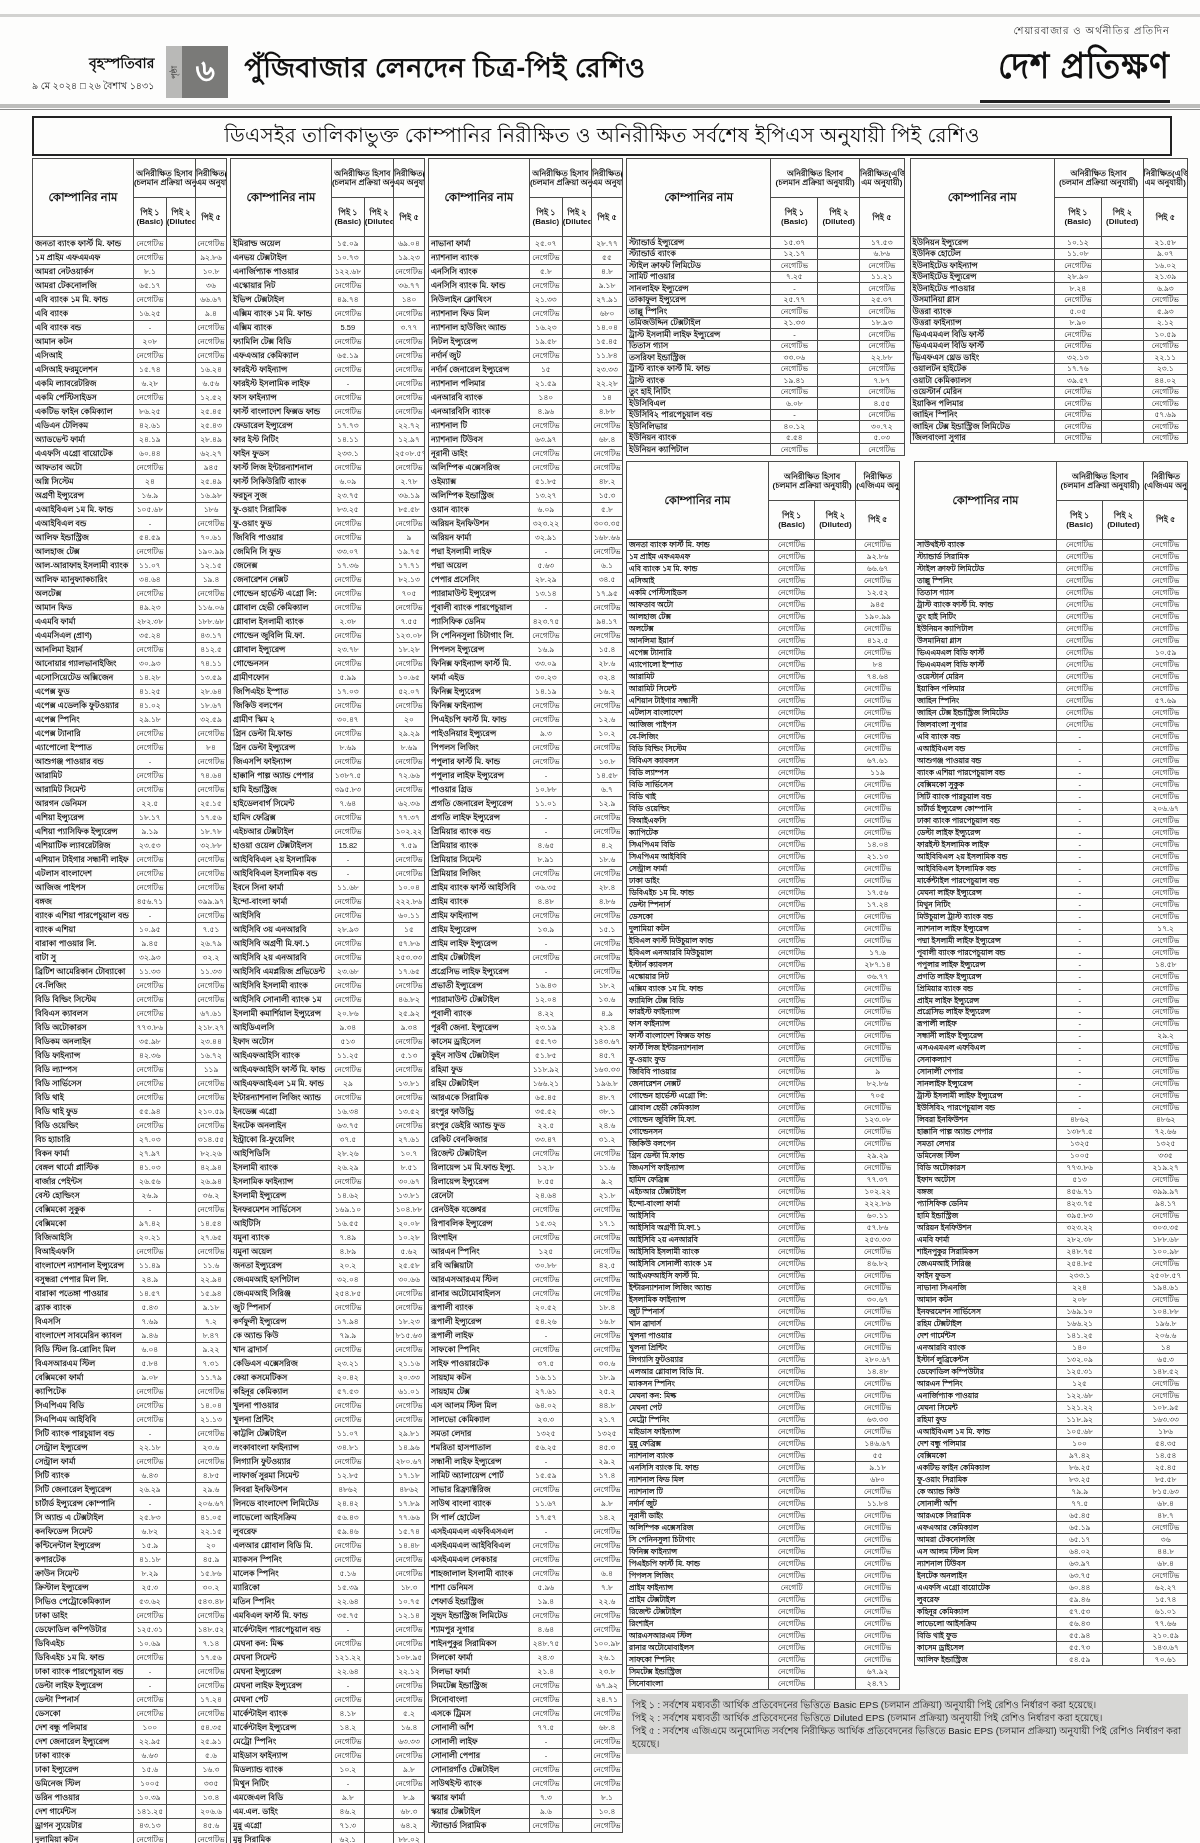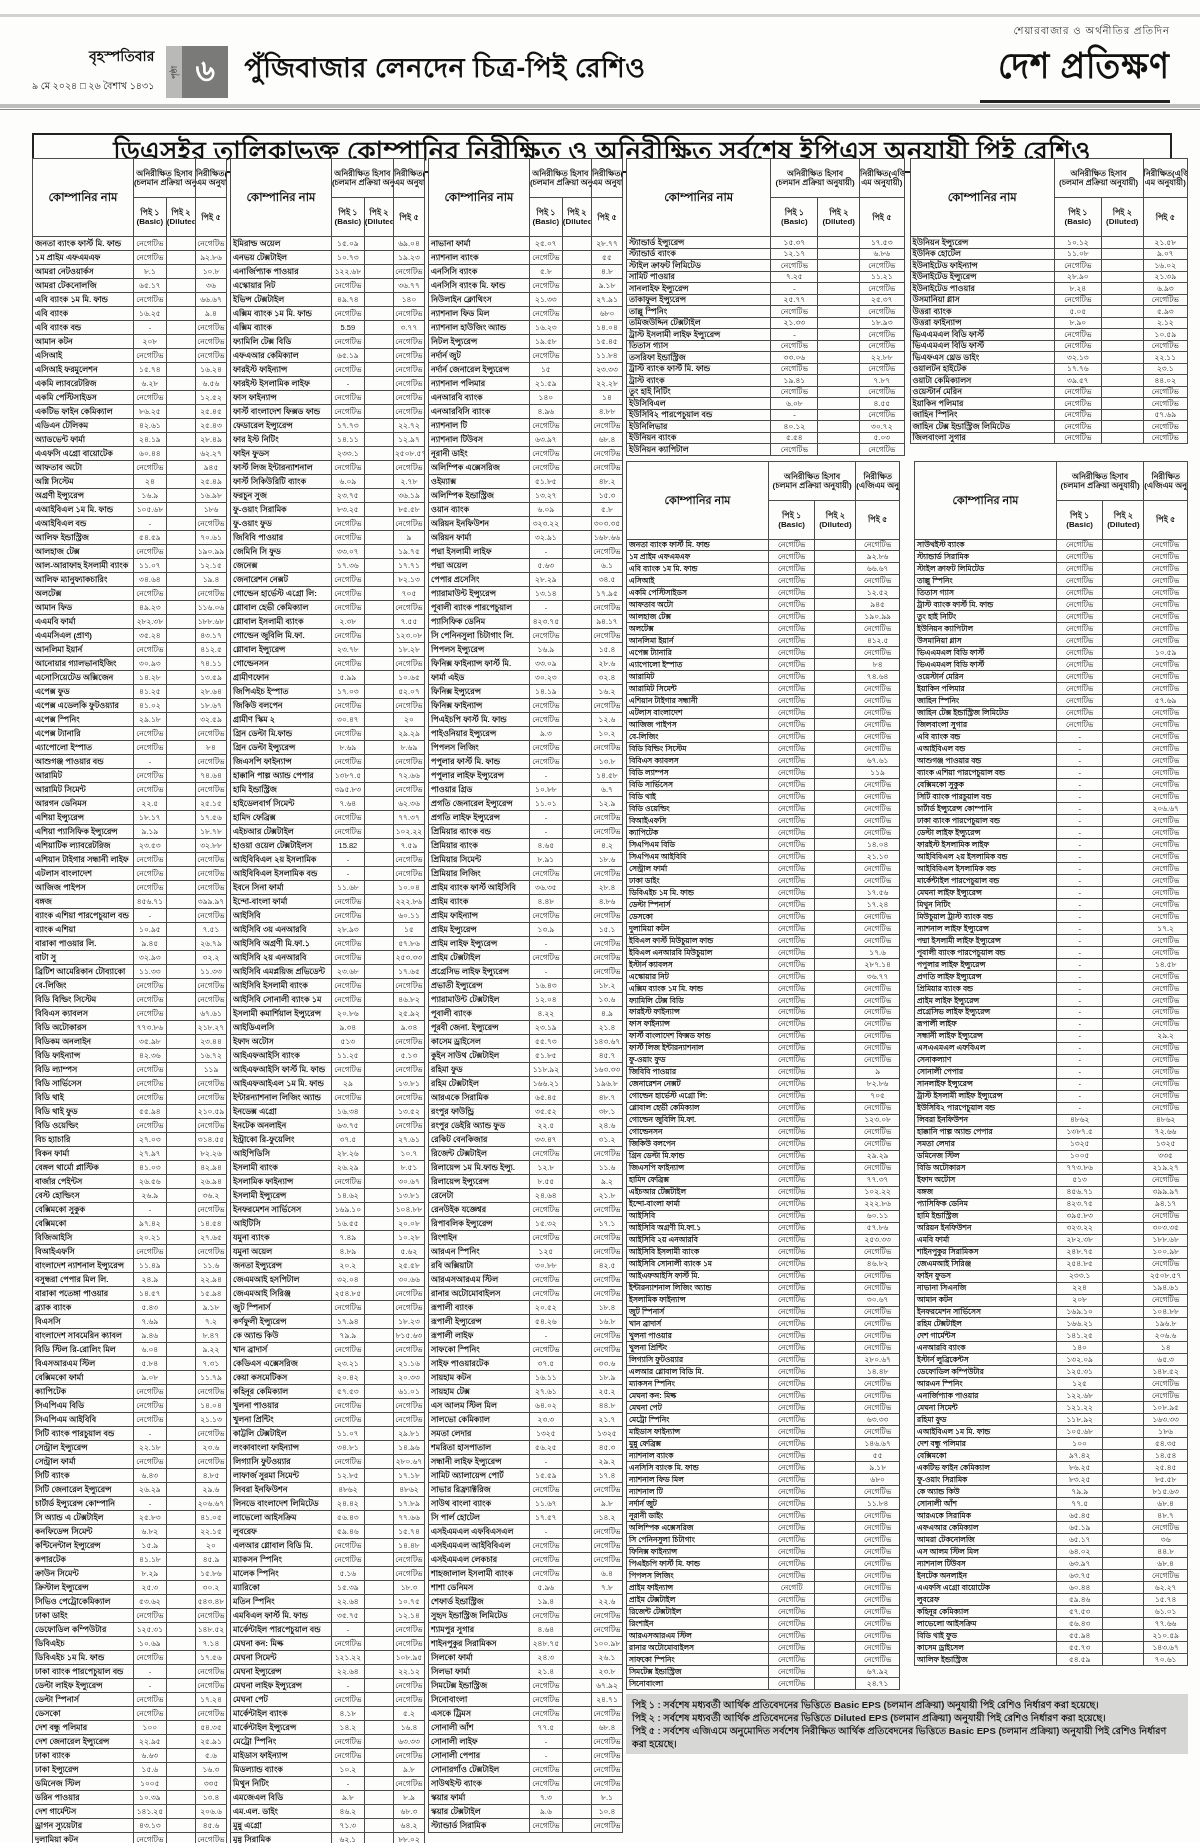--- a/index.html
+++ b/index.html
@@ -3,35 +3,35 @@
 <meta charset="utf-8">
 <style>
   html,body{margin:0;padding:0;background:#e9e9e7;}
   .page{position:relative;width:1200px;height:1843px;background:#fdfdfc;margin:0 auto;
         font-family:"Liberation Sans","DejaVu Sans",sans-serif;color:#111;overflow:hidden;}
   .topline{position:absolute;top:14px;left:0;width:100%;height:3px;background:#d2d2d0;}
   
   .masthead{position:absolute;top:28px;left:32px;right:30px;height:72px;display:flex;align-items:flex-end;}
   .date-block{text-align:right;padding-right:12px;padding-bottom:6px;}
   .weekday{font-weight:bold;font-size:14px;}
-  .dateline{font-size:9.5px;margin-top:10px;}
+  .dateline{font-size:9.5px;margin-top:3px;}
   .page-badge{display:flex;align-items:stretch;height:52px;margin:0 4px 2px 0;}
   .page-label-box{background:#b9b9b7;color:#222;width:16px;display:flex;align-items:center;justify-content:center;}
   .page-label-box span{transform:rotate(-90deg);font-size:8px;white-space:nowrap;}
   .page-number-box{background:#7a7a78;color:#fff;width:46px;display:flex;align-items:center;justify-content:center;font-size:30px;font-weight:bold;}
   .section-title{font-size:27px;font-weight:bold;padding:0 0 8px 12px;letter-spacing:0.5px;flex:1;}
   .paper{min-width:260px;text-align:right;padding-bottom:4px;}
   .paper-tagline{font-size:10px;letter-spacing:1px;color:#333;}
   .paper-name{font-size:33px;font-weight:bold;letter-spacing:1px;transform:scaleY(1.08);}
   .mast-rule{position:absolute;top:104px;left:0;width:100%;height:4px;background:#bdbdbb;}
   .mast-rule2{position:absolute;top:109px;left:0;width:100%;height:1px;background:#888;}
   .mast-rule3{position:absolute;top:100px;right:30px;width:190px;height:3px;background:#222;}
   
-  .headline-box{position:absolute;top:133px;left:32px;width:1136px;height:36px;border:2px solid #222;
-    display:flex;align-items:center;justify-content:center;font-size:26px;font-weight:bold;letter-spacing:0.3px;}
+  .headline-box{position:absolute;top:116px;left:32px;width:1136px;height:36px;border:2px solid #222;
+    display:flex;align-items:center;justify-content:center;font-size:20px;font-weight:normal;letter-spacing:0.3px;}
   
   .content{position:absolute;top:158px;left:32px;width:1156px;display:flex;gap:3px;align-items:flex-start;}
   .group{width:195px;flex:0 0 195px;}
   .wide{flex:1;min-width:0;}
   table{width:100%;border-collapse:collapse;table-layout:fixed;}
   th,td{border:1px solid #4c4c4a;overflow:hidden;white-space:nowrap;}
   thead th{font-size:8px;line-height:9px;text-align:center;font-weight:bold;padding:10px 0;background:#fdfdfc;}
   thead th.company{font-size:11.5px;line-height:13px;}
   thead th.pesub{font-size:8px;}
   tbody td{font-size:8px;line-height:11px;padding:1px 2px;}
@@ -44,21 +44,21 @@
   
   .margin-title{margin-top:4px;background:#c6c6c4;border:1px solid #999;
     text-align:center;font-size:23px;font-weight:bold;padding:2px 0;letter-spacing:1px;}
   .marginrow{display:flex;gap:14px;margin-top:5px;}
   .marginrow .half{flex:1;min-width:0;}
   .margin-table tbody td{font-size:7.5px;line-height:9.8px;padding:0.6px 2px;}
   .margin-table thead th{font-size:8px;}
   .margin-table thead th.company{font-size:11px;}
   
   .footnotes{margin-top:4px;background:#d7d7d5;padding:4px 6px;border:0;}
-  .footnote-line{font-size:9.5px;line-height:13px;font-weight:bold;color:#1a1a1a;}
+  .footnote-line{font-size:9.5px;line-height:13px;font-weight:normal;color:#1a1a1a;}
 </style>
 </head>
 <body>
 
 <div class="page">
   <div class="topline"></div>
 
   <div class="masthead">
     <div class="date-block">
       <div class="weekday">বৃহস্পতিবার</div>

